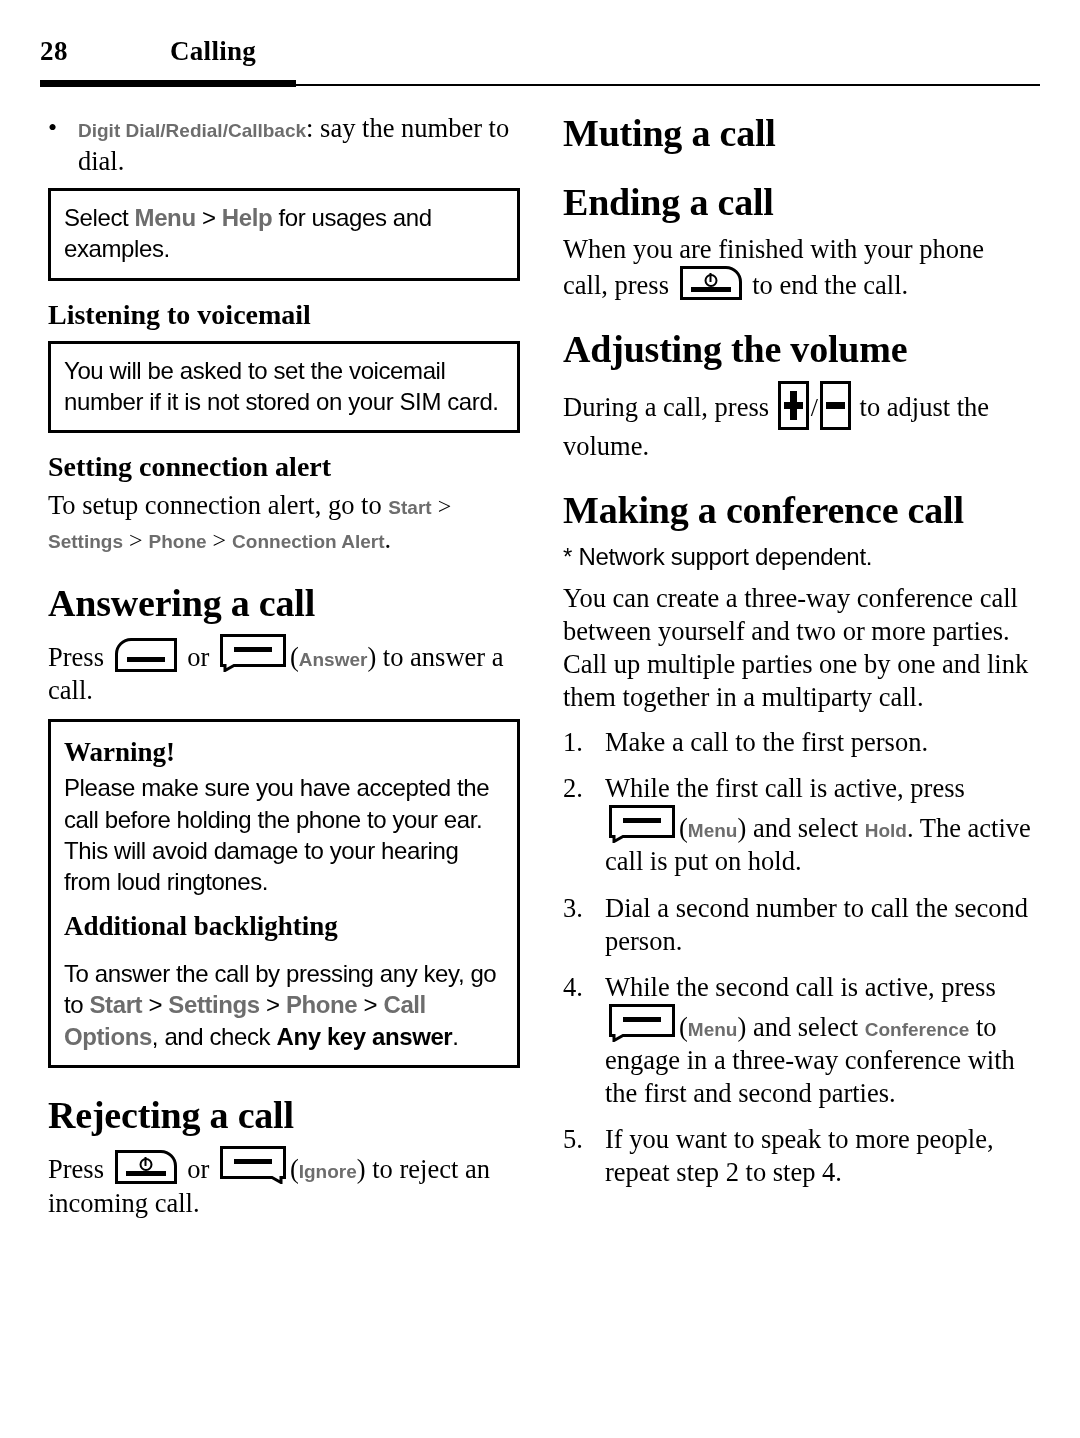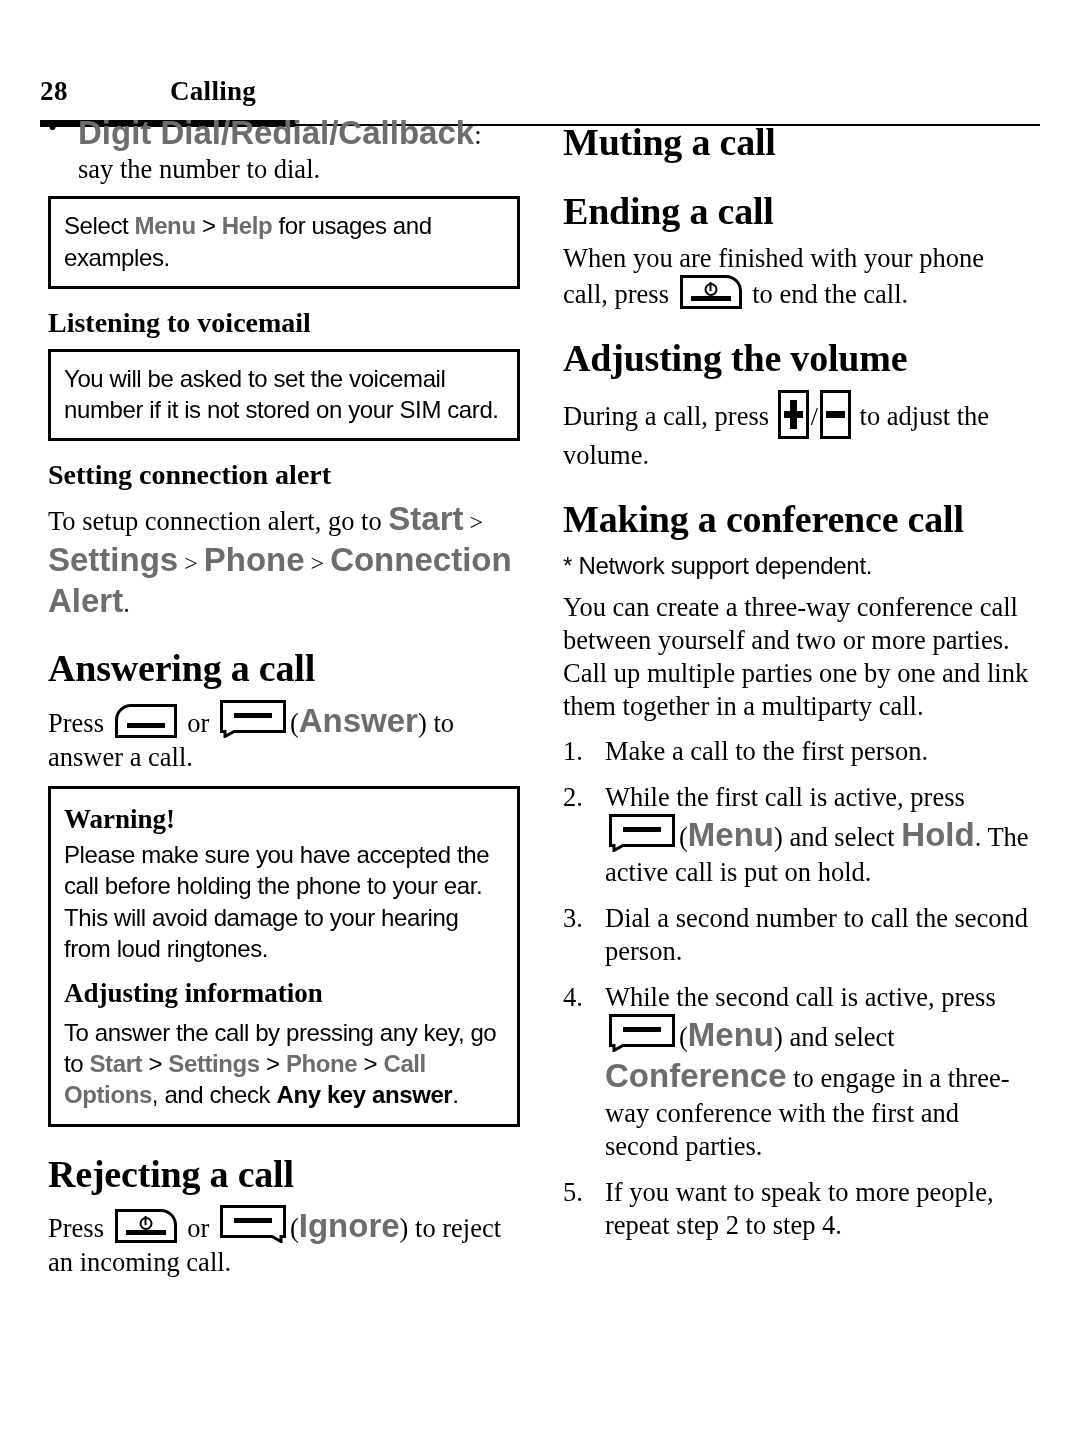--- a/index.html
+++ b/index.html
@@ -10,21 +10,21 @@
     background: #ffffff;
     font-family: "Liberation Serif", "DejaVu Serif", serif;
     color: #000000;
     position: relative;
     overflow: hidden;
   }
 
   
   .page-header {
     position: absolute;
-    left: 40px; top: 36px; width: 1000px; margin-top: 40px;
+    left: 40px; top: 36px; width: 1000px;
   }
   .page-header .hdr-row {
     display: flex;
     align-items: baseline;
     height: 40px;
   }
   .page-num {
     font-weight: bold;
     font-size: 27px;
     width: 130px;
@@ -87,21 +87,21 @@
     font-size: 26px;
     line-height: 1.2;
   }
   .bullet-text { flex: 1; }
 
   
   .ui {
     font-family: "Liberation Sans", "DejaVu Sans", sans-serif;
     font-weight: bold;
     color: #6d6d6d;
-    font-size: 33px;
+    font-size: 19px;
   }
   .ui-dark {
     font-family: "Liberation Sans", "DejaVu Sans", sans-serif;
     font-weight: bold;
     color: #000;
     font-size: 24.5px;
   }
   .gt { font-size: 24px; }
 
   
@@ -114,21 +114,21 @@
     line-height: 1.3;
     letter-spacing: -0.4px;
   }
   .note-box p { margin: 0; }
   .note-box h3.sub-title {
     font-family: "Liberation Serif", "DejaVu Serif", serif;
     font-size: 27px;
     margin: 14px 0 4px 0;
     letter-spacing: 0;
   }
-  .note-box .note-para { margin-top: 8px; }
+  .note-box .note-para { margin-top: 16px; }
   .note-box .ui, .note-box .ui-dark { font-size: 24px; }
 
   
   ol.steps { margin: 8px 0 0 0; padding: 0; list-style: none; }
   ol.steps li {
     display: flex;
     font-size: 26.5px;
     line-height: 1.25;
     margin-bottom: 13px;
   }
@@ -269,40 +269,40 @@
     <span class="key key-soft">
       <svg width="66" height="38" viewBox="0 0 66 38">
           <path d="M1.5,1.5 H64.5 V31.5 H14 L5,36.5 V31.5 H1.5 Z" fill="none" stroke="#000" stroke-width="3" stroke-linejoin="miter"></path>
           <rect x="14" y="13" width="38" height="5" fill="#000"></rect>
         </svg>
     </span><span>(</span><span class="ui">Answer</span><span>)</span><span> to answer a call.</span></p>
 
   <div class="note-box">
     <h3 class="sub-title" style="margin-top:4px">Warning!</h3>
     <p>Please make sure you have accepted the call before holding the phone to your ear. This will avoid damage to your hearing from loud ringtones.</p>
-    <h3 class="sub-title">Adjusting information</h3>
+    <h3 class="sub-title">Additional backlighting</h3>
     <p class="note-para"><span>To answer the call by pressing any key, go to </span><span class="ui">Start</span><span class="gt"> &gt; </span><span class="ui">Settings</span><span class="gt"> &gt; </span><span class="ui">Phone</span><span class="gt"> &gt; </span><span class="ui">Call Options</span><span>, and check </span><span class="ui-dark">Any key answer</span><span>.</span></p>
   </div>
 
   <h2 class="section-title">Rejecting a call</h2>
   <p class="body"><span>Press</span>
     <span class="key key-end"><span class="pwr"></span><span class="bar"></span></span>
     <span>or</span>
     <span class="key key-soft">
       <svg width="66" height="38" viewBox="0 0 66 38">
           <path d="M1.5,1.5 H64.5 V31.5 H61 V36.5 L52,31.5 H1.5 Z" fill="none" stroke="#000" stroke-width="3" stroke-linejoin="miter"></path>
           <rect x="14" y="13" width="38" height="5" fill="#000"></rect>
         </svg>
     </span><span>(</span><span class="ui">Ignore</span><span>)</span><span> to reject an incoming call.</span></p>
 
 </div>
 
 <div class="col col-right">
 
-  <h2 class="section-title" style="margin-top:17px">Muting a call</h2>
+  <h2 class="section-title" style="margin-top:8px">Muting a call</h2>
 
   <h2 class="section-title">Ending a call</h2>
   <p class="body"><span>When you are finished with your phone call, press </span><span class="key key-end"><span class="pwr"></span><span class="bar"></span></span><span> to end the call.</span></p>
 
   <h2 class="section-title">Adjusting the volume</h2>
   <p class="body"><span>During a call, press </span><span class="key key-vol"><span class="plus-h"></span><span class="plus-v"></span></span><span class="slash">/</span><span class="key key-vol"><span class="minus"></span></span><span> to adjust the volume.</span></p>
 
   <h2 class="section-title">Making a conference call</h2>
   <p class="body" style="font-family:Liberation Sans, sans-serif;font-size:24px;letter-spacing:-0.3px;margin-bottom:10px;">*  Network support dependent.</p>
   <p class="body">You can create a three-way conference call between yourself and two or more parties. Call up multiple parties one by one and link them together in a multiparty call.</p>

